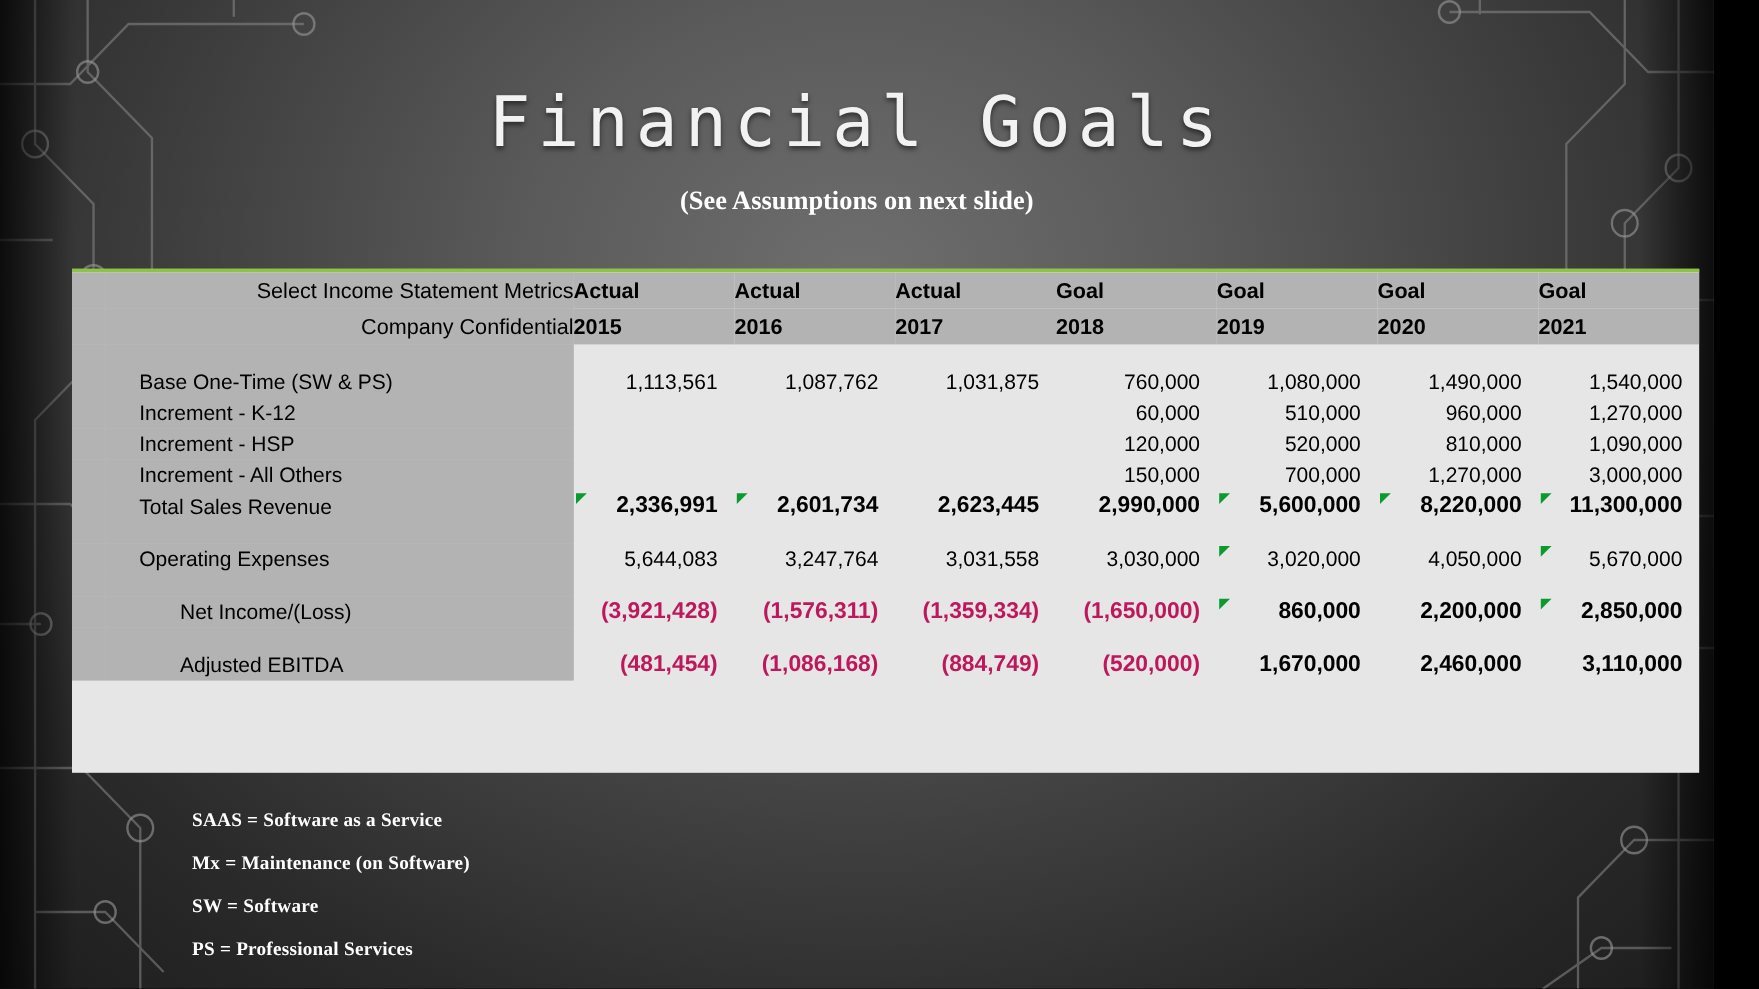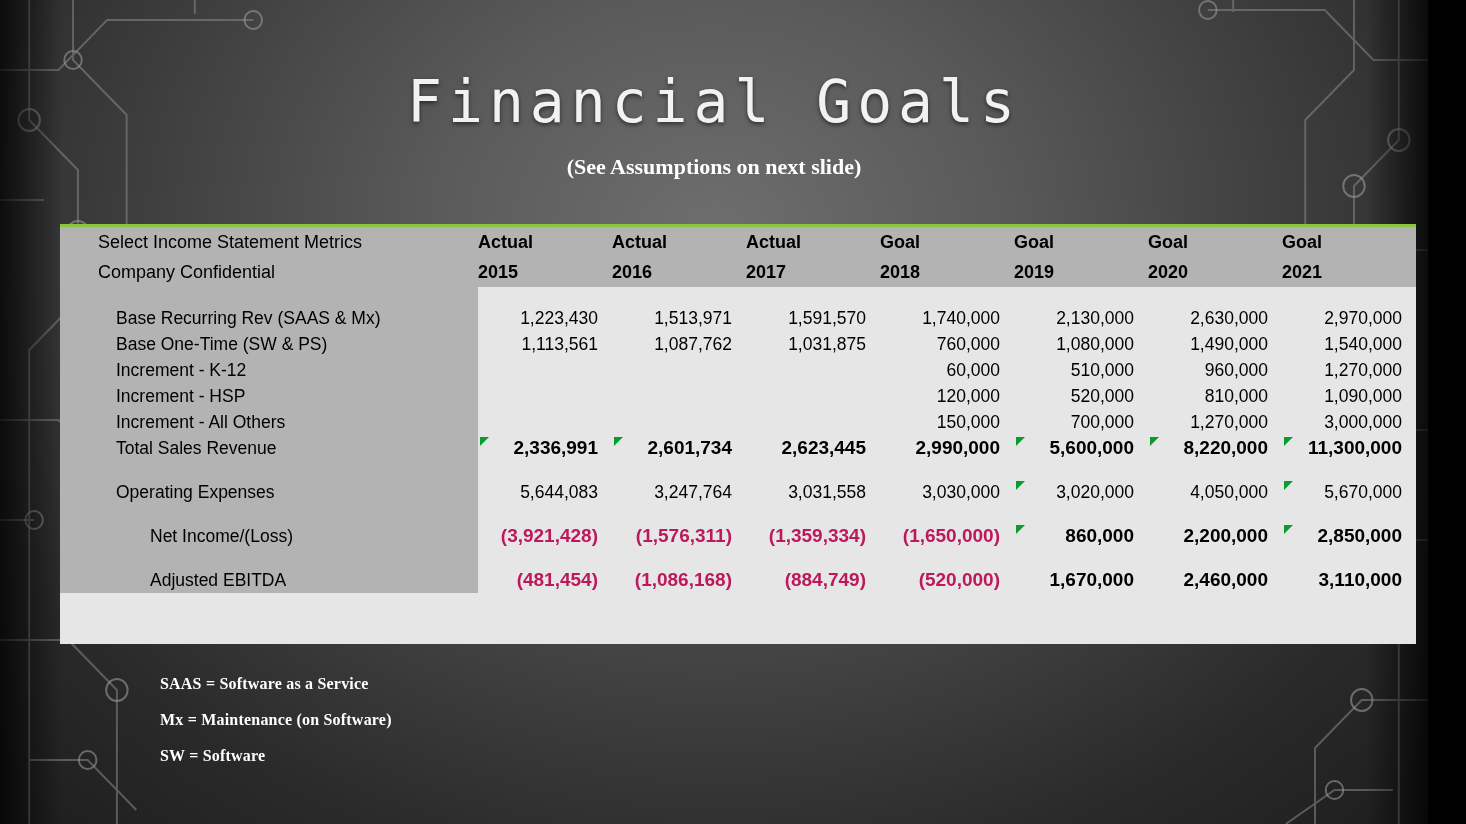--- a/index.html
+++ b/index.html
@@ -83,21 +83,21 @@
   }
   table#fin td, table#fin th {
     padding: 0;
     vertical-align: middle;
     white-space: nowrap;
   }
   .c-gutter { width: 28px; background: #b3b3b3; }
   .c-label  { width: 390px; background: #b3b3b3; text-align: left; padding-left: 10px !important; }
   .c-num    { width: 134px; text-align: right; padding-right: 14px !important; }
 
-  tr.hdr td { height: 30px; font-weight: bold; background: #b3b3b3; }
+  tr.hdr td { height: 30px; font-weight: bold; background: #b3b3b3; text-align: right; }
   tr.hdr td.c-num { text-align: left; padding-right: 0 !important; font-size: 18px; }
   tr.hdr td.c-label { font-weight: normal; font-size: 18px; }
   tr.hdr.second td.c-label { font-weight: normal; }
 
   tr.data td { height: 26px; }
   tr.data td.c-label { font-weight: normal; }
   tr.spacer td { height: 18px; }
   tr.spacer td.c-label, tr.spacer td.c-gutter { background: #b3b3b3; }
 
   td.indent1 { padding-left: 28px !important; }
@@ -227,31 +227,20 @@
           <td class="c-label"></td>
           <td class="c-num"></td>
           <td class="c-num"></td>
           <td class="c-num"></td>
           <td class="c-num"></td>
           <td class="c-num"></td>
           <td class="c-num"></td>
           <td class="c-num"></td>
         </tr>
 
-        <tr class="data">
-          <td class="c-gutter"></td>
-          <td class="c-label indent1">Base Recurring Rev (SAAS &amp; Mx)</td>
-          <td class="c-num">1,223,430</td>
-          <td class="c-num">1,513,971</td>
-          <td class="c-num">1,591,570</td>
-          <td class="c-num">1,740,000</td>
-          <td class="c-num">2,130,000</td>
-          <td class="c-num">2,630,000</td>
-          <td class="c-num">2,970,000</td>
-        </tr>
 
         <tr class="data">
           <td class="c-gutter"></td>
           <td class="c-label indent1">Base One-Time (SW &amp; PS)</td>
           <td class="c-num">1,113,561</td>
           <td class="c-num">1,087,762</td>
           <td class="c-num">1,031,875</td>
           <td class="c-num">760,000</td>
           <td class="c-num">1,080,000</td>
           <td class="c-num">1,490,000</td>
@@ -379,15 +368,16 @@
           <td class="c-num bold big">3,110,000</td>
         </tr>
       </tbody>
     </table>
   </div>
 
   <div id="legend">
     <div>SAAS = Software as a Service</div>
     <div>Mx = Maintenance (on Software)</div>
     <div>SW = Software</div>
+    <div>PS = Professional Services</div>
   </div>
 
 </div>
 
 </body></html>

